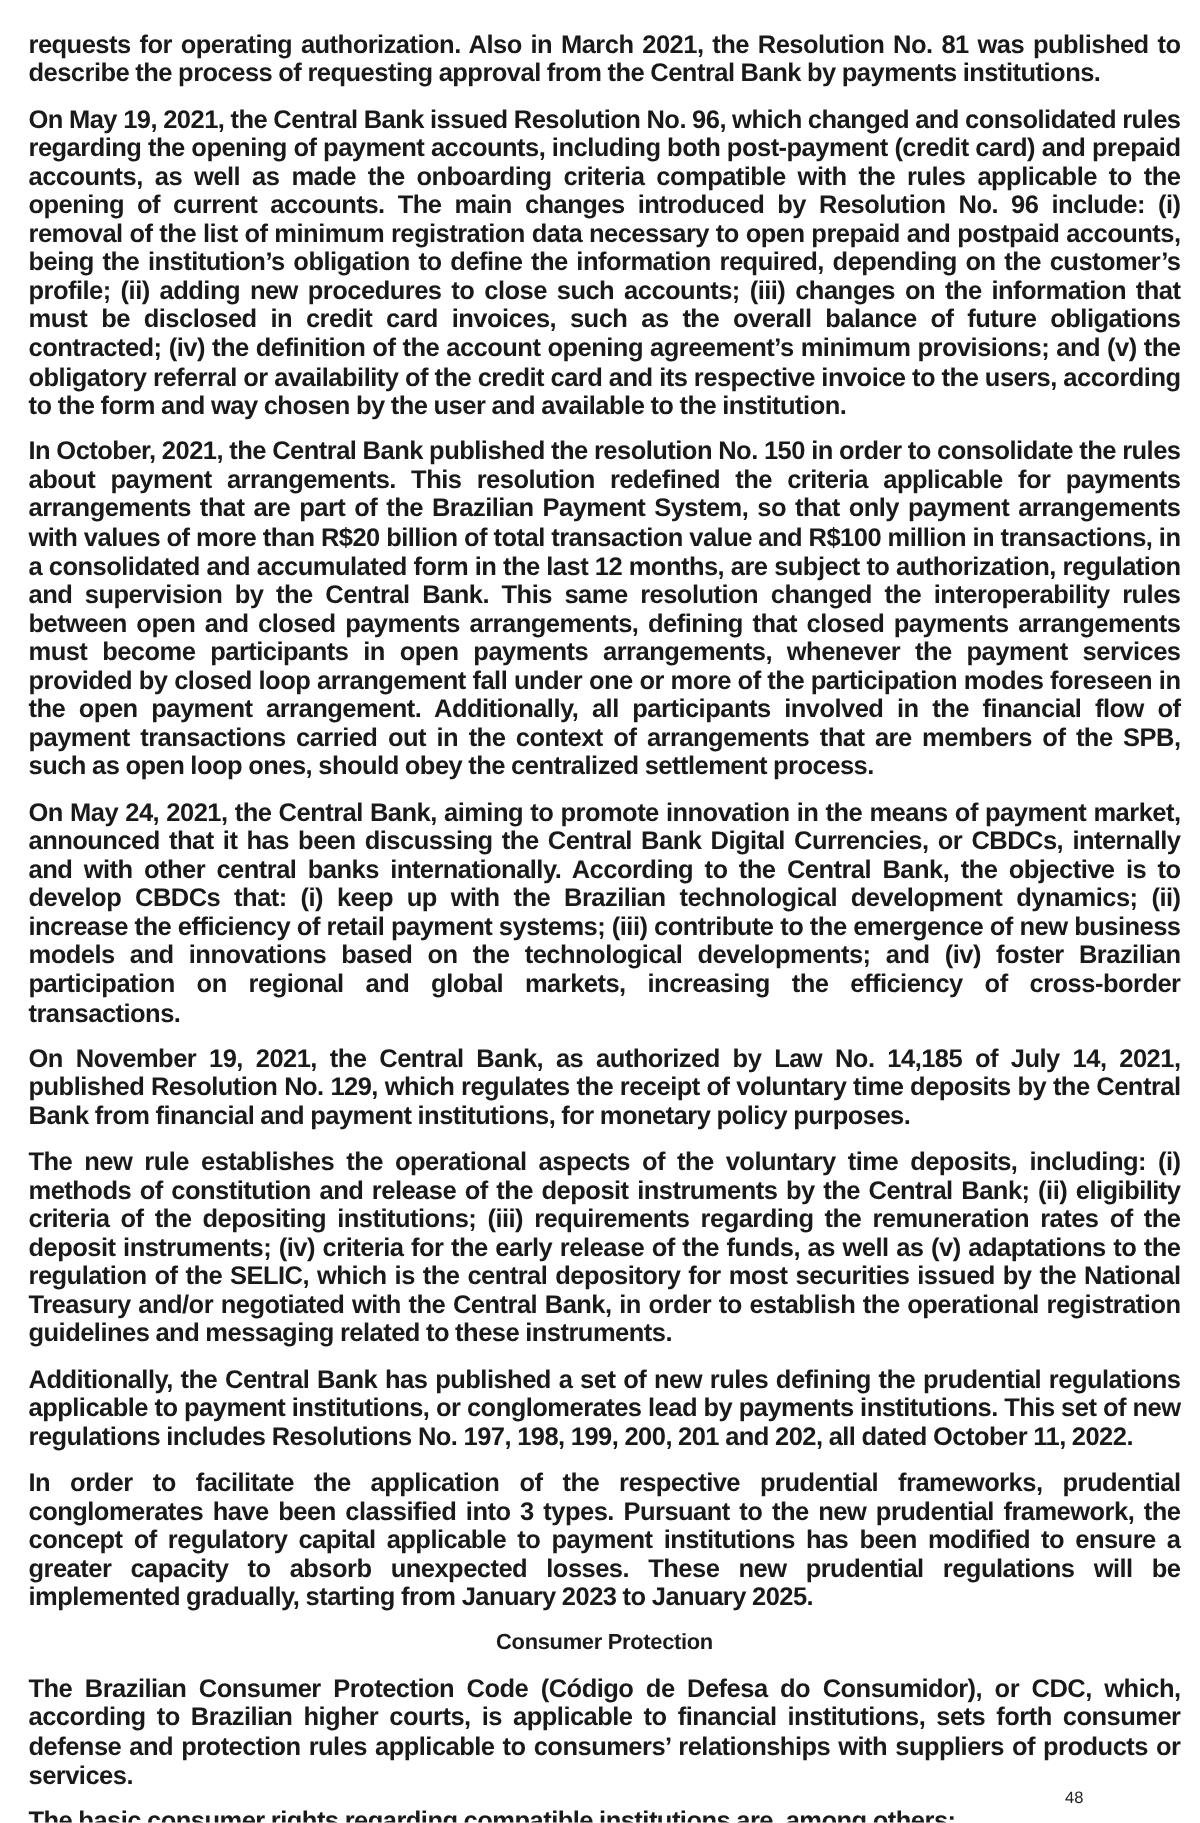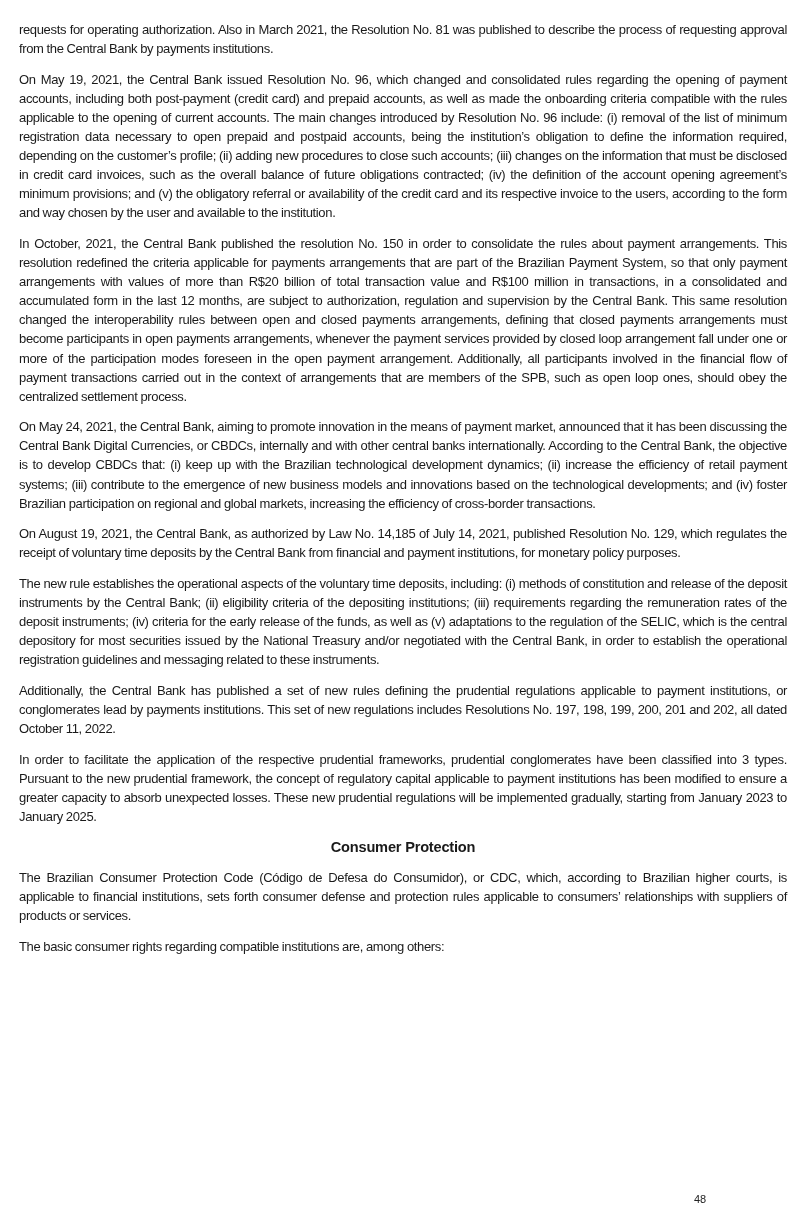--- a/index.html
+++ b/index.html
@@ -16,53 +16,54 @@
       font-family: "Liberation Sans", "DejaVu Sans", sans-serif;
     }
     .page {
       position: absolute;
       left: 19px;
       top: 20px;
       width: 768px;
     }
     .para {
       margin: 0 0 11.5px 0;
-      font-size: 13px;
+      font-size: 17px;
       line-height: 19.1px;
       text-align: justify;
       letter-spacing: -0.35px;
       word-spacing: -0.3px;
       transform-origin: left top;
+      font-weight: bold;
     }
     .heading {
       margin: 0 0 11.5px 0;
       font-size: 14.6px;
       line-height: 19.1px;
       font-weight: bold;
       letter-spacing: -0.2px;
       text-align: center;
     }
     .page-number {
       position: absolute;
-      left: 694px;
+      left: 710px;
       top: 1193px;
       font-size: 11px;
       font-family: "Liberation Sans", sans-serif;
       color: #222;
     }
   </style>
 </head>
 <body>
 
 <div class="page">
   <p class="para">requests for operating authorization. Also in March 2021, the Resolution No. 81 was published to describe the process of requesting approval from the Central Bank by payments institutions.</p>
   <p class="para">On May 19, 2021, the Central Bank issued Resolution No. 96, which changed and consolidated rules regarding the opening of payment accounts, including both post-payment (credit card) and prepaid accounts, as well as made the onboarding criteria compatible with the rules applicable to the opening of current accounts. The main changes introduced by Resolution No. 96 include: (i) removal of the list of minimum registration data necessary to open prepaid and postpaid accounts, being the institution’s obligation to define the information required, depending on the customer’s profile; (ii) adding new procedures to close such accounts; (iii) changes on the information that must be disclosed in credit card invoices, such as the overall balance of future obligations contracted; (iv) the definition of the account opening agreement’s minimum provisions; and (v) the obligatory referral or availability of the credit card and its respective invoice to the users, according to the form and way chosen by the user and available to the institution.</p>
   <p class="para">In October, 2021, the Central Bank published the resolution No. 150 in order to consolidate the rules about payment arrangements. This resolution redefined the criteria applicable for payments arrangements that are part of the Brazilian Payment System, so that only payment arrangements with values of more than R$20 billion of total transaction value and R$100 million in transactions, in a consolidated and accumulated form in the last 12 months, are subject to authorization, regulation and supervision by the Central Bank. This same resolution changed the interoperability rules between open and closed payments arrangements, defining that closed payments arrangements must become participants in open payments arrangements, whenever the payment services provided by closed loop arrangement fall under one or more of the participation modes foreseen in the open payment arrangement. Additionally, all participants involved in the financial flow of payment transactions carried out in the context of arrangements that are members of the SPB, such as open loop ones, should obey the centralized settlement process.</p>
   <p class="para">On May 24, 2021, the Central Bank, aiming to promote innovation in the means of payment market, announced that it has been discussing the Central Bank Digital Currencies, or CBDCs, internally and with other central banks internationally. According to the Central Bank, the objective is to develop CBDCs that: (i) keep up with the Brazilian technological development dynamics; (ii) increase the efficiency of retail payment systems; (iii) contribute to the emergence of new business models and innovations based on the technological developments; and (iv) foster Brazilian participation on regional and global markets, increasing the efficiency of cross-border transactions.</p>
-  <p class="para">On August 19, 2021, the Central Bank, as authorized by Law No. 14,185 of July 14, 2021, published Resolution No. 129, which regulates the receipt of voluntary time deposits by the Central Bank from financial and payment institutions, for monetary policy purposes.</p>
+  <p class="para">On November 19, 2021, the Central Bank, as authorized by Law No. 14,185 of July 14, 2021, published Resolution No. 129, which regulates the receipt of voluntary time deposits by the Central Bank from financial and payment institutions, for monetary policy purposes.</p>
   <p class="para">The new rule establishes the operational aspects of the voluntary time deposits, including: (i) methods of constitution and release of the deposit instruments by the Central Bank; (ii) eligibility criteria of the depositing institutions; (iii) requirements regarding the remuneration rates of the deposit instruments; (iv) criteria for the early release of the funds, as well as (v) adaptations to the regulation of the SELIC, which is the central depository for most securities issued by the National Treasury and/or negotiated with the Central Bank, in order to establish the operational registration guidelines and messaging related to these instruments.</p>
   <p class="para">Additionally, the Central Bank has published a set of new rules defining the prudential regulations applicable to payment institutions, or conglomerates lead by payments institutions. This set of new regulations includes Resolutions No. 197, 198, 199, 200, 201 and 202, all dated October 11, 2022.</p>
   <p class="para">In order to facilitate the application of the respective prudential frameworks, prudential conglomerates have been classified into 3 types. Pursuant to the new prudential framework, the concept of regulatory capital applicable to payment institutions has been modified to ensure a greater capacity to absorb unexpected losses. These new prudential regulations will be implemented gradually, starting from January 2023 to January 2025.</p>
   <h3 class="heading">Consumer Protection</h3>
   <p class="para">The Brazilian Consumer Protection Code (Código de Defesa do Consumidor), or CDC, which, according to Brazilian higher courts, is applicable to financial institutions, sets forth consumer defense and protection rules applicable to consumers’ relationships with suppliers of products or services.</p>
   <p class="para">The basic consumer rights regarding compatible institutions are, among others:</p>
 </div>
 
 <div class="page-number">48</div>
 

